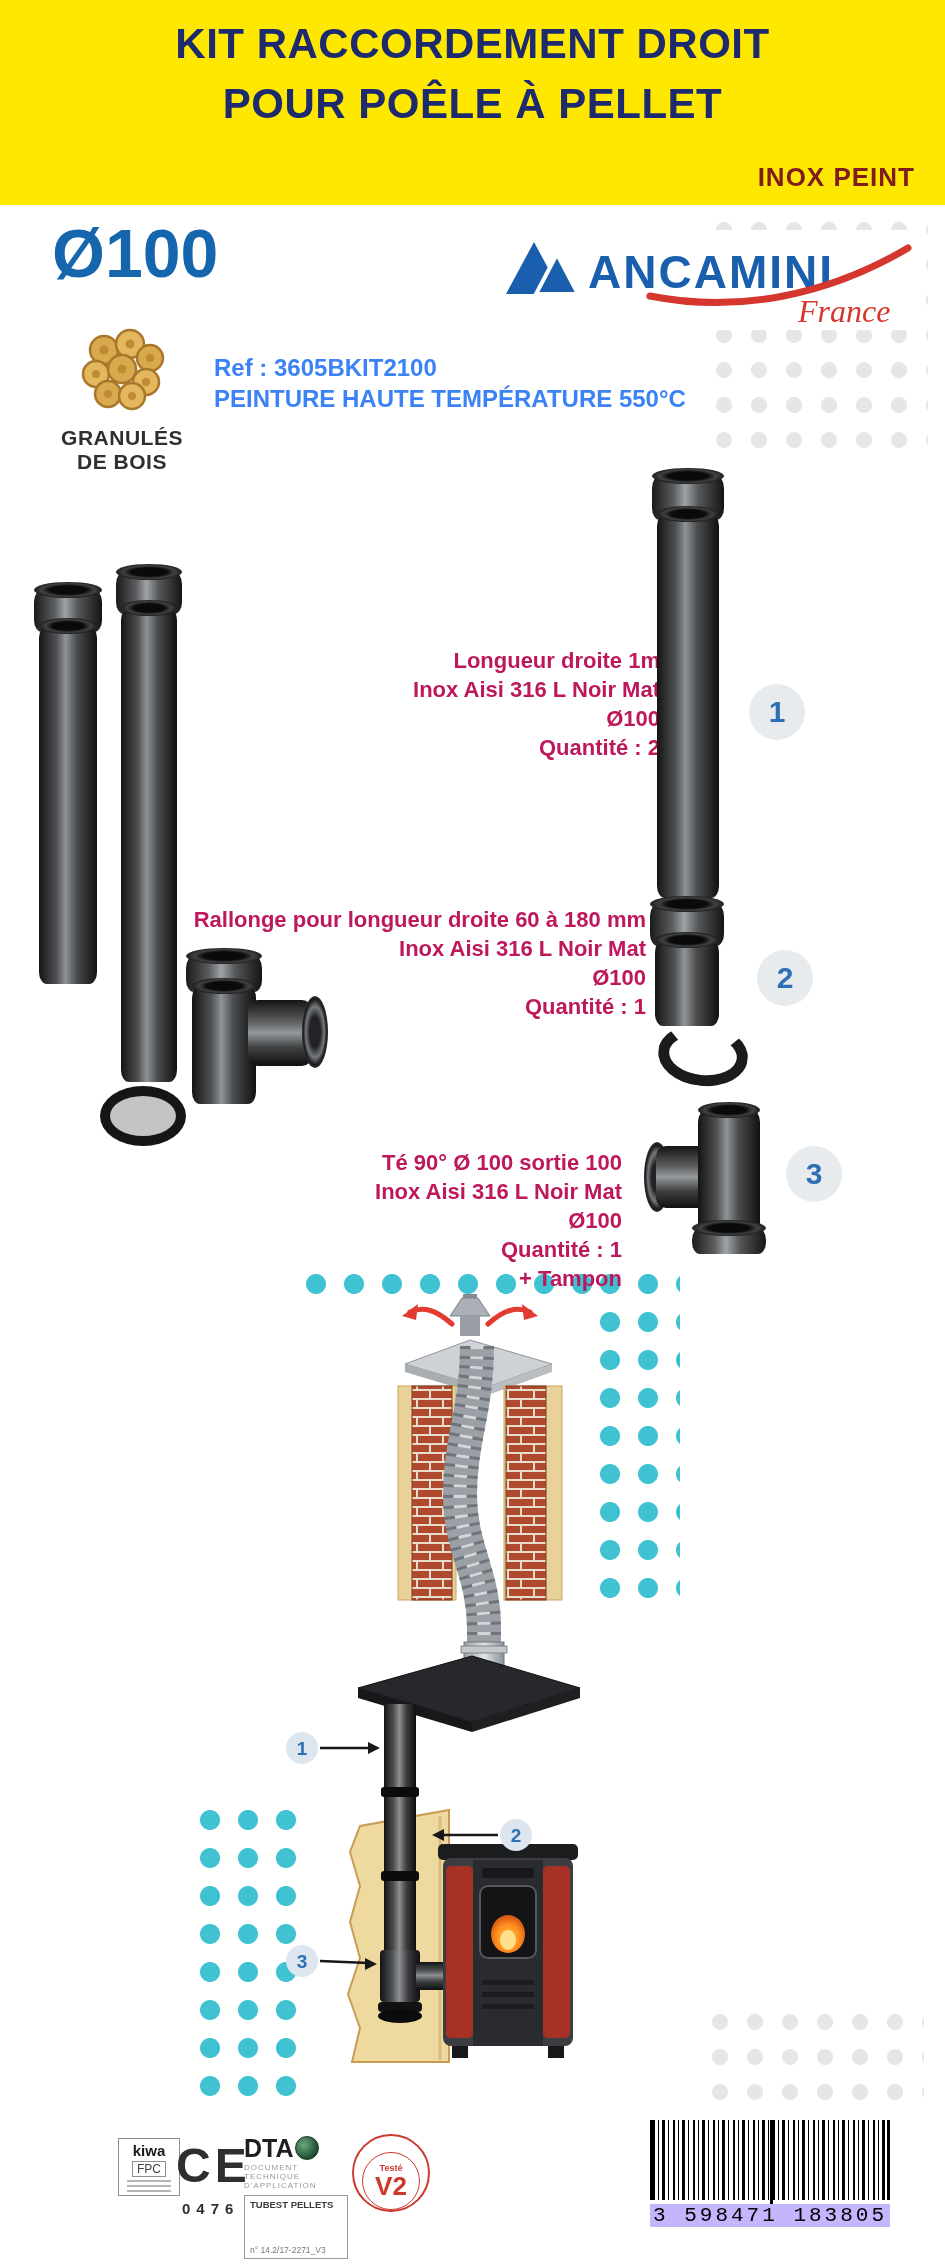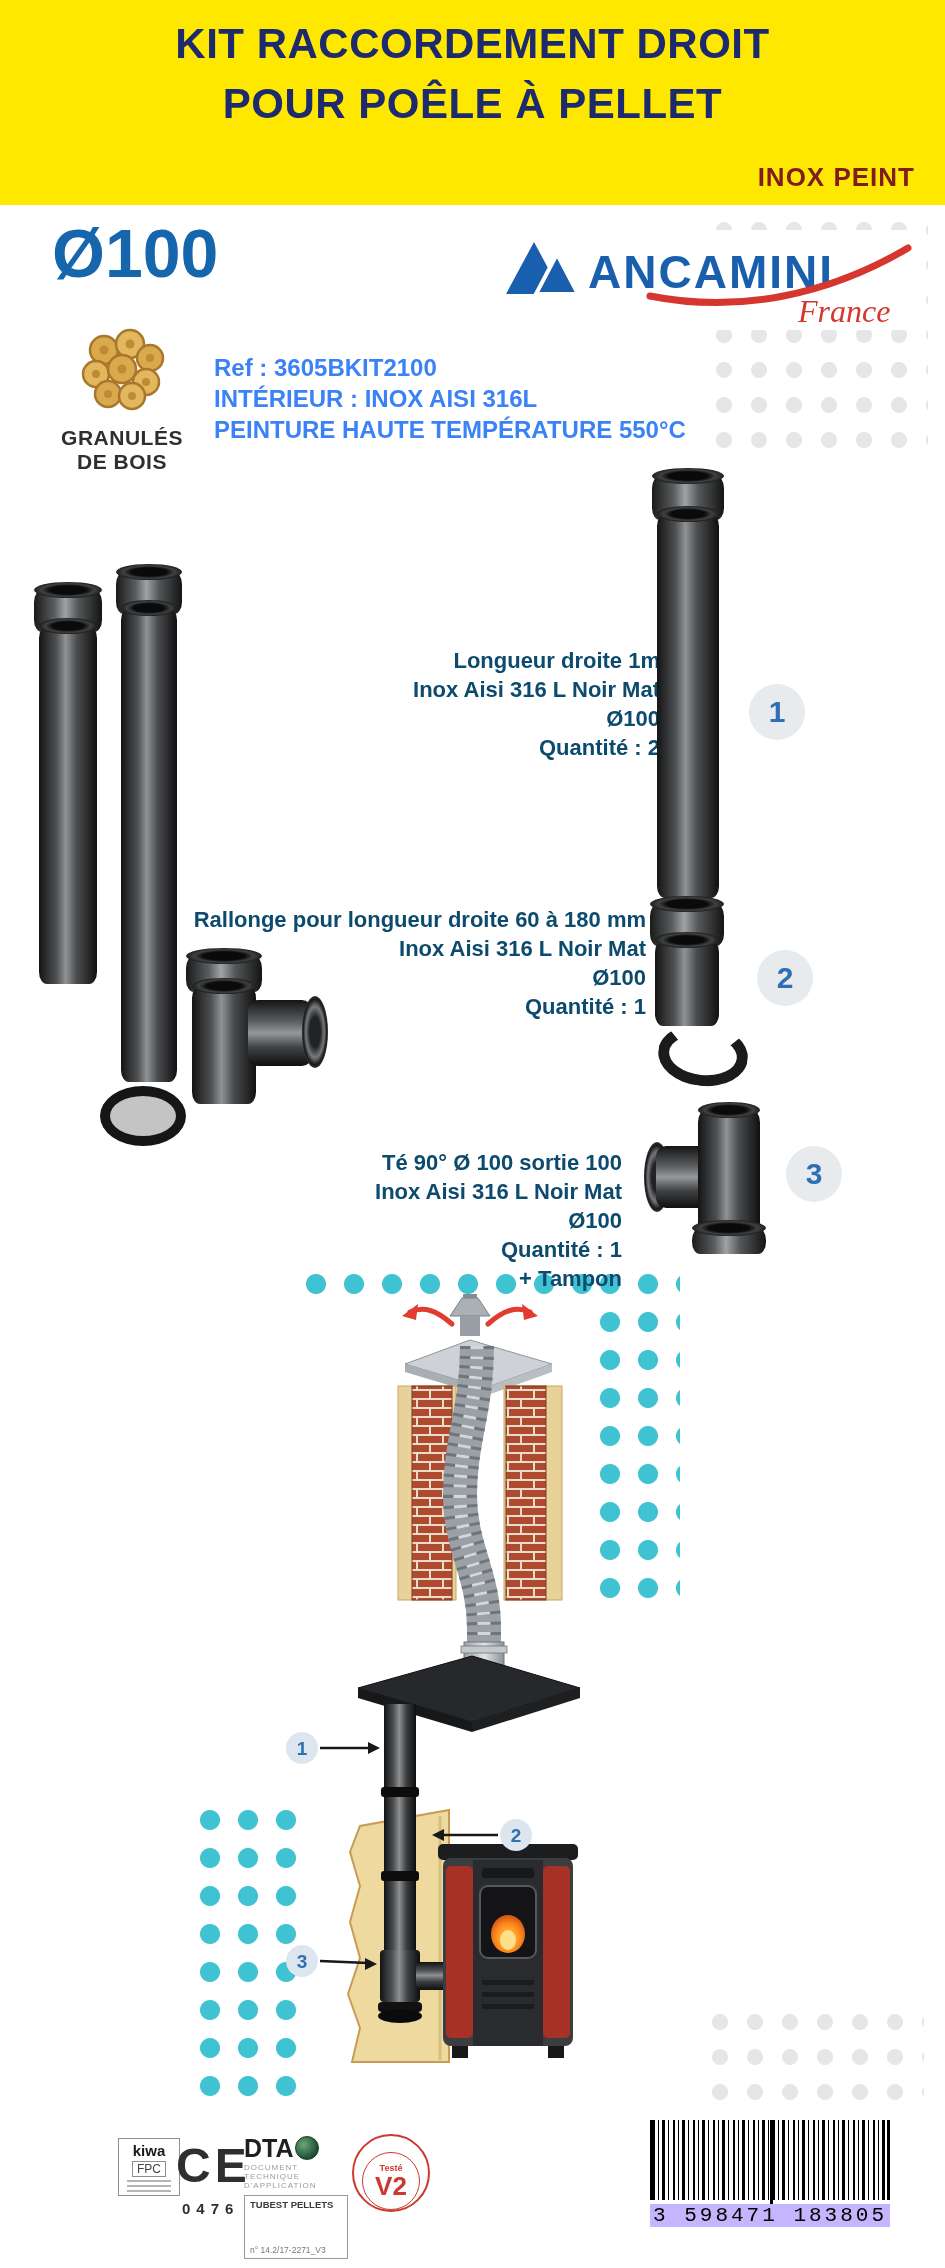--- a/index.html
+++ b/index.html
@@ -71,21 +71,21 @@
     position:absolute; border-radius:50%;
     border:10px solid #161617; background:rgba(20,20,20,0.25);
   }
   .clamp {
     position:absolute; border:11px solid #1b1b1c; border-top-color:transparent;
     border-radius:50%; transform:rotate(6deg);
   }
   
   .item-text {
     position:absolute; text-align:right;
-    color:#0c4a6e; font-weight:700; font-size:22px; line-height:29px;
+    color:#be185d; font-weight:700; font-size:22px; line-height:29px;
   }
   .numcircle {
     position:absolute; width:56px; height:56px; border-radius:50%;
     background:#e7ebee; color:#2f6fb3; font-size:30px; font-weight:700;
     display:flex; align-items:center; justify-content:center;
   }
   .diagram { position:absolute; left:280px; top:1290px; }
   
   .kiwa-box {
     position:absolute; left:118px; top:2138px; width:56px;
@@ -189,21 +189,20 @@
         <circle cx="36" cy="72" r="4"></circle>
           <circle cx="60" cy="74" r="4"></circle>
       </g>
     </svg>
     <div class="pellet-line">GRANULÉS</div>
     <div class="pellet-line">DE BOIS</div>
   </div>
 
   <div class="spec-block">
     <div>Ref : 3605BKIT2100</div>
-    <div>INTÉRIEUR : INOX AISI 316L</div>
     <div>PEINTURE HAUTE TEMPÉRATURE 550°C</div>
   </div>
 
   <div>
     <div class="pipe-collar" style="left:34px; top:590px; width:68px; height:42px;"></div>
     <div class="pipe-body" style="left:39px; top:626px; width:58px; height:358px;"></div>
     <div class="pipe-collar" style="left:116px; top:572px; width:66px; height:42px;"></div>
     <div class="pipe-body" style="left:121px; top:608px; width:56px; height:474px;"></div>
     <div class="pipe-collar" style="left:186px; top:956px; width:76px; height:36px;"></div>
     <div class="pipe-body" style="left:192px; top:986px; width:64px; height:118px;"></div>

